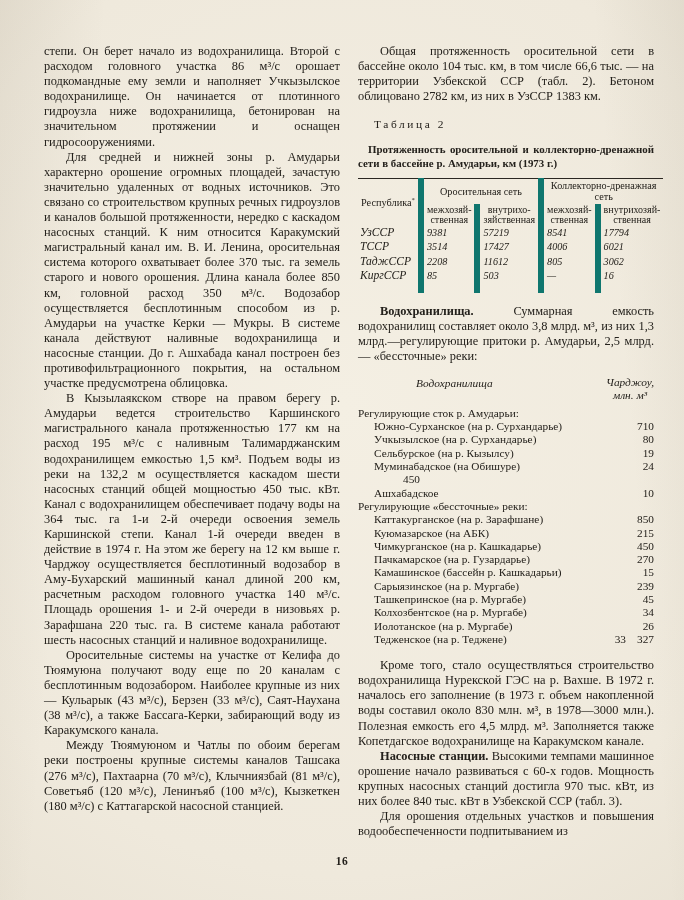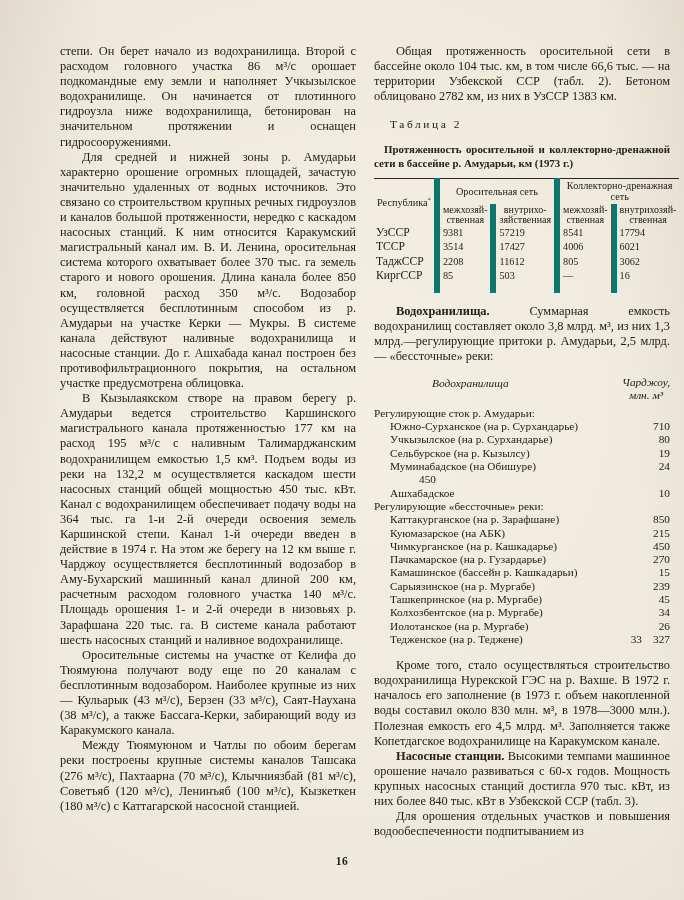--- a/index.html
+++ b/index.html
@@ -29,21 +29,20 @@
 
   .col{
     position:absolute;
     top:44px;
     width:296px;
     font-size:12.4px;
     line-height:15.1px;
     text-align:justify;
     text-justify:inter-word;
     hyphens:manual;
-    margin-left:16px;
   }
   .col-left{left:44px;}
   .col-right{left:358px;}
 
   p{margin:0;}
   p.ind{text-indent:22px;}
   .b{font-weight:bold;}
   .sp{letter-spacing:3.1px;}
   sup{font-size:.66em;vertical-align:super;line-height:0;}
 
@@ -74,21 +73,21 @@
     vertical-align:middle;
     font-weight:normal;
   }
   .rule-top{border-top:1.7px solid #2b2722;}
   .vl{border-left:6px solid #0f766e;}
   .hdr-grp{text-align:center;padding:3px 2px 2px;}
   .hdr-sub{text-align:center;font-size:10px;line-height:10px;padding:3px 1px 3px;}
   .hdr-rep{text-align:center;font-size:10.3px;}
   .t2 td.num{padding-right:12px;}
   .t2 td.rep{text-align:left;padding-left:2px;font-size:11.6px;}
-  .t2 tbody tr td{line-height:12.6px;}
+  .t2 tbody tr td{line-height:12.6px;font-style:italic;}
   .bodyspace td{padding-top:5px;}
   .tail td{height:7px;}
 
   
   .res-head{
     margin-top:12px;
     display:flex;
     justify-content:space-between;
     font-size:11.4px;
     font-style:italic;

